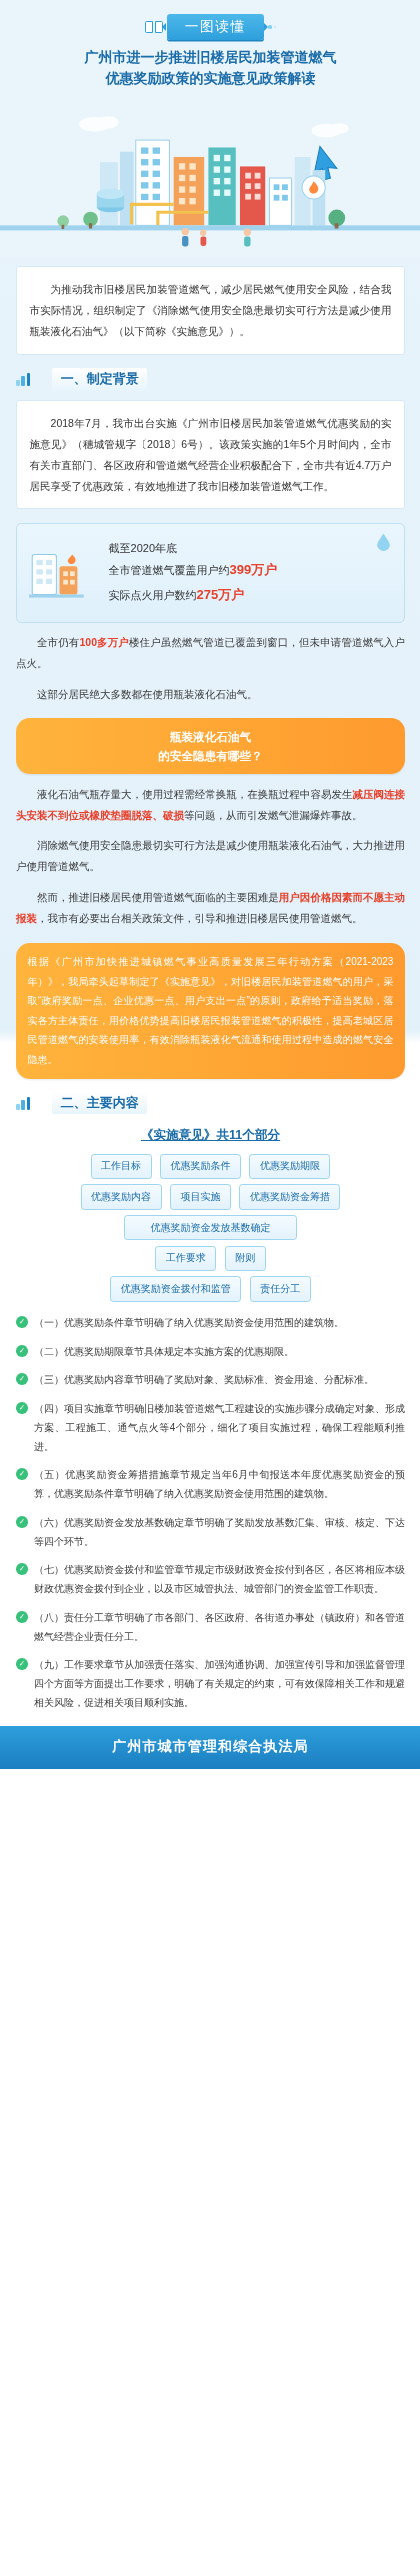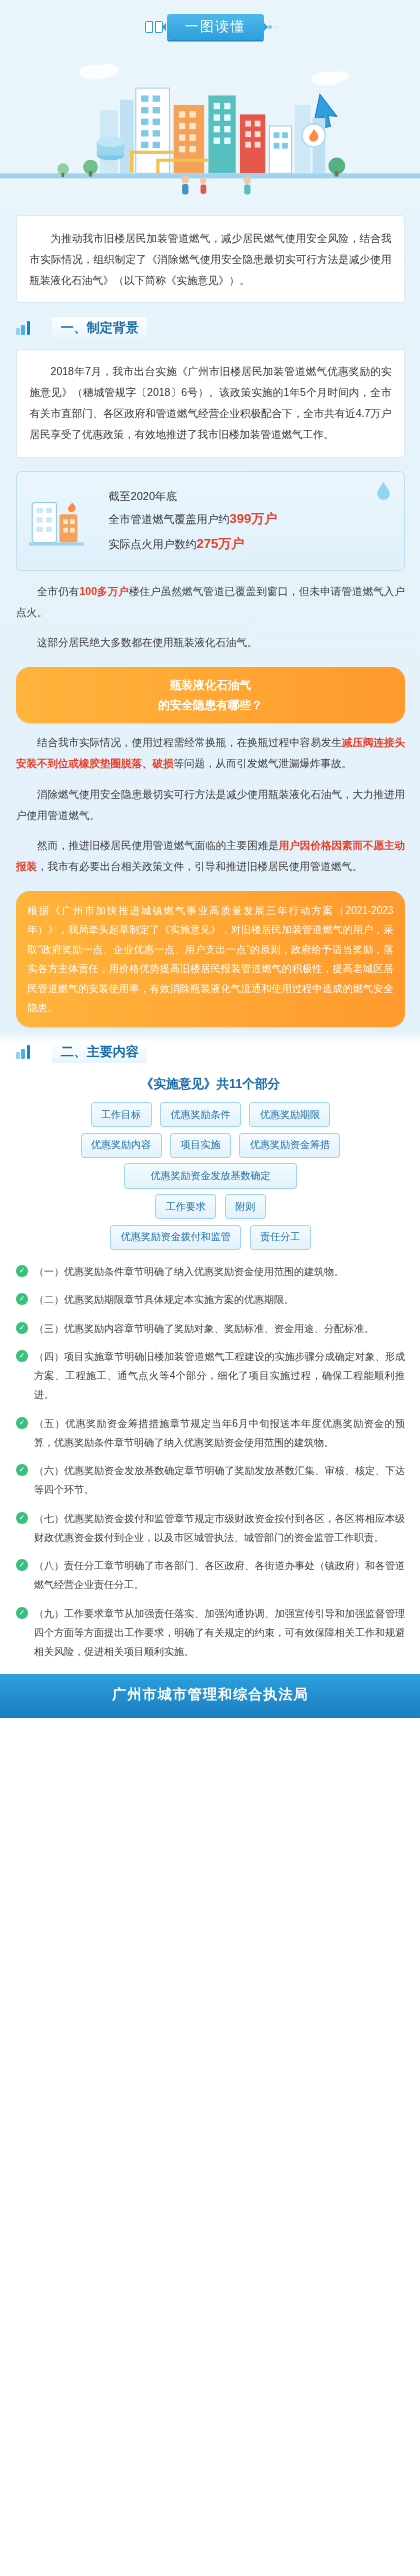--- a/index.html
+++ b/index.html
@@ -148,20 +148,21 @@
     margin: 13.7px 0 9.5px 0;
     box-shadow: 0 1.6px 0 rgba(0,0,0,.06);
   }
   
   .sec2-title {
     text-align: center;
     font-size: 12.6px;
     color: #1b6ca8;
     font-weight: bold;
     margin: 12.6px 0 9.5px 0;
+    text-decoration: underline;
   }
   .pill-grid { display:flex; flex-wrap: wrap; justify-content:center; gap: 7.4px 8.4px; margin-bottom: 5.3px;}
   .pill {
     background: linear-gradient(180deg,#f4fbff,#e3f2fc);
     border: 0.5px solid #9ed5f0;
     color: #1b6ca8;
     font-size: 10px;
     padding: 4.7px 9.5px;
     border-radius: 3.2px;
     white-space: nowrap;
@@ -206,20 +207,24 @@
       <div class="book-icon">
         <div class="pg l"></div>
           <div class="pg r"></div>
       </div>
       <div class="ribbon">一图读懂</div>
       <div class="dots">
           <i></i>
           <i></i>
         </div>
     </div>
+    <h1>
+      <span>广州市进一步推进旧楼居民加装管道燃气</span><br>
+      <span>优惠奖励政策的实施意见政策解读</span>
+    </h1>
 
     <div class="hero">
       <svg width="421" height="158" viewBox="0 0 800 300" xmlns="http://www.w3.org/2000/svg">
 
         <rect x="0" y="0" width="800" height="300" fill="#eaf5fb"></rect>
 
         <g fill="#ffffff" opacity="0.85">
           <ellipse cx="180" cy="48" rx="30" ry="14"></ellipse>
             <ellipse cx="205" cy="44" rx="20" ry="12"></ellipse>
           <ellipse cx="620" cy="60" rx="28" ry="13"></ellipse>
@@ -391,21 +396,21 @@
     </div>
 
     <div class="text-block">这部分居民绝大多数都在使用瓶装液化石油气。</div>
 
     <div class="banner-orange">
       <span>瓶装液化石油气</span><br>
       <span>的安全隐患有哪些？</span>
     </div>
 
     <div class="text-block">
-      <span>结合我市实际情况，使用过程需经常换瓶，在换瓶过程中容易发生</span><span class="hl-red">减压阀连接头安装不到位或橡胶垫圈脱落、破损</span><span>等问题，从而引发燃气泄漏爆炸事故。</span>
+      <span>液化石油气瓶存量大，使用过程需经常换瓶，在换瓶过程中容易发生</span><span class="hl-red">减压阀连接头安装不到位或橡胶垫圈脱落、破损</span><span>等问题，从而引发燃气泄漏爆炸事故。</span>
     </div>
 
     <div class="text-block">消除燃气使用安全隐患最切实可行方法是减少使用瓶装液化石油气，大力推进用户使用管道燃气。</div>
 
     <div class="text-block">
       <span>然而，推进旧楼居民使用管道燃气面临的主要困难是</span><span class="hl-red">用户因价格因素而不愿主动报装</span><span>，我市有必要出台相关政策文件，引导和推进旧楼居民使用管道燃气。</span>
     </div>
 
     <div class="banner-orange" style="text-align:justify; font-size:10px; font-weight:normal; line-height:1.95; padding:9.5px 11.6px;">根据《广州市加快推进城镇燃气事业高质量发展三年行动方案（2021-2023年）》，我局牵头起草制定了《实施意见》，对旧楼居民加装管道燃气的用户，采取“政府奖励一点、企业优惠一点、用户支出一点”的原则，政府给予适当奖励，落实各方主体责任，用价格优势提高旧楼居民报装管道燃气的积极性，提高老城区居民管道燃气的安装使用率，有效消除瓶装液化气流通和使用过程中造成的燃气安全隐患。</div>
 

